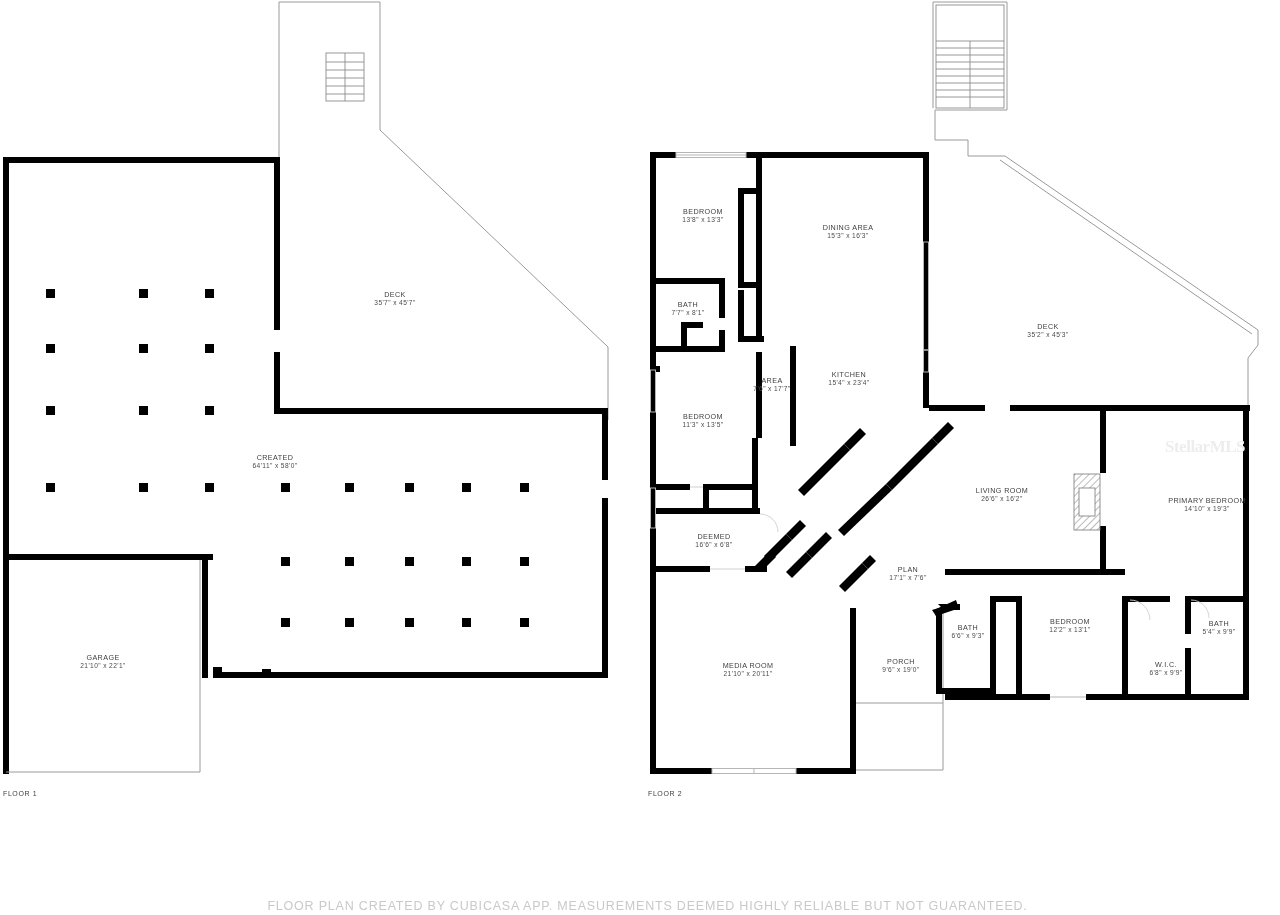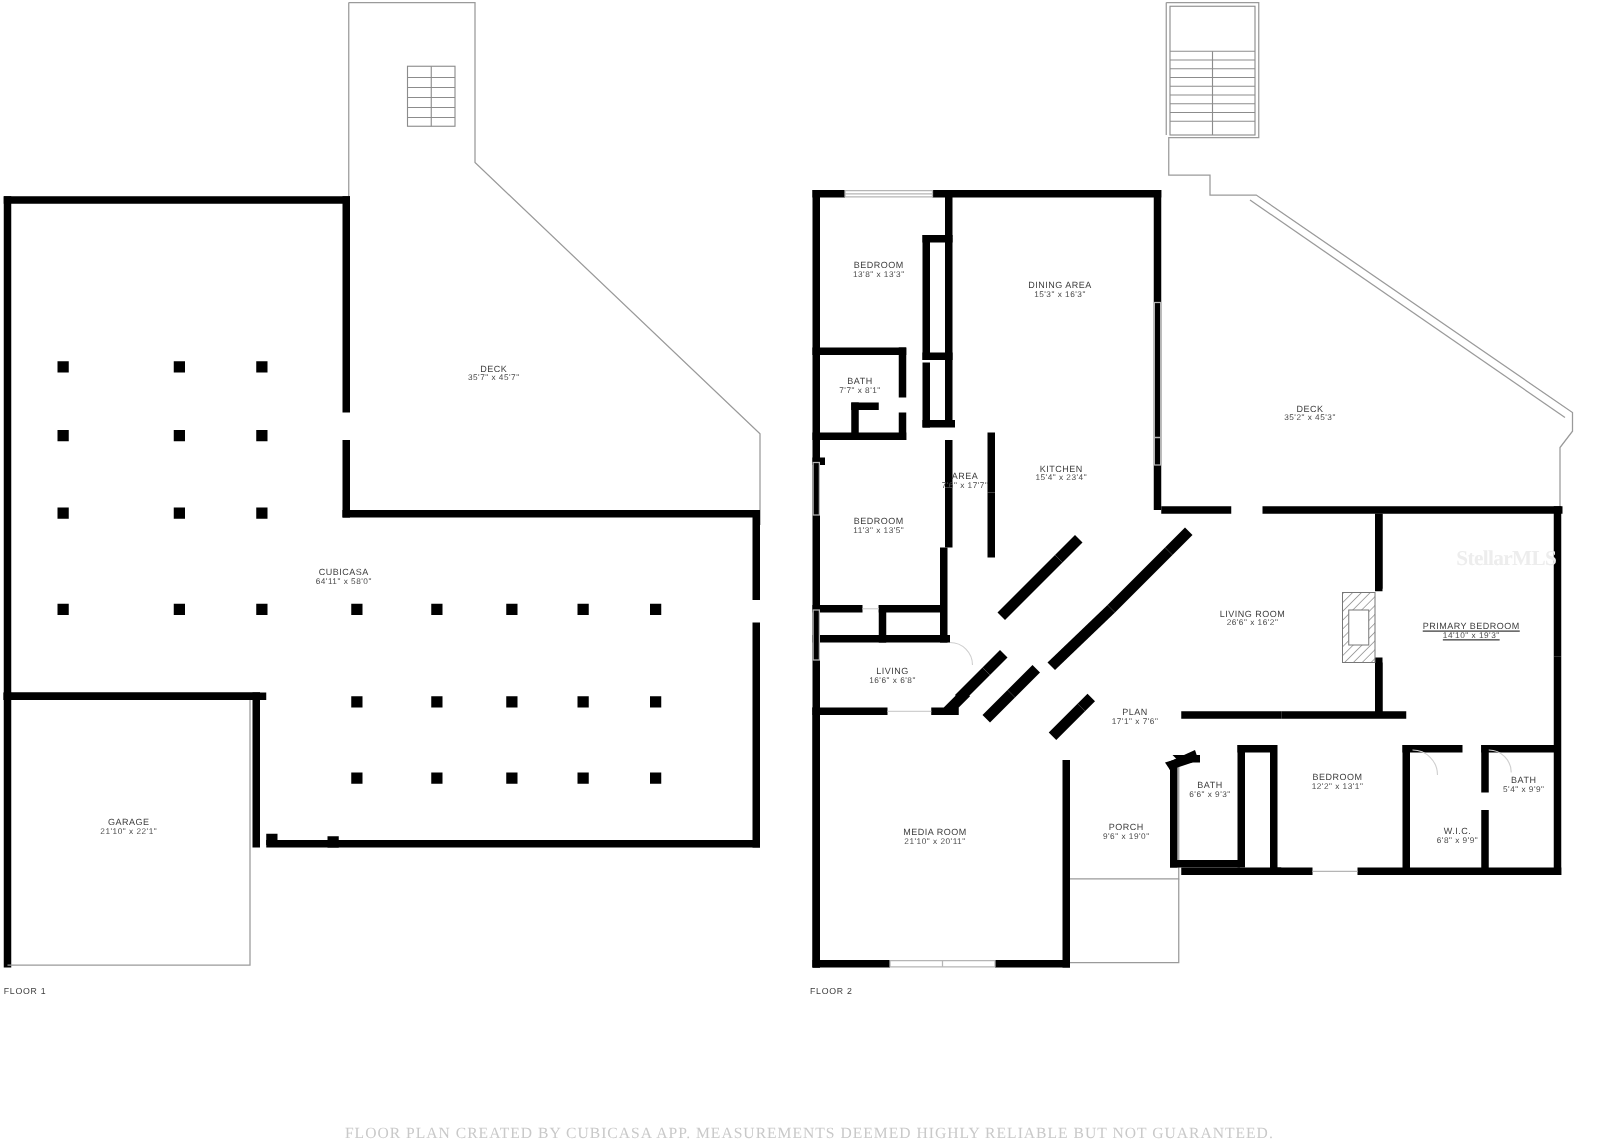--- a/index.html
+++ b/index.html
@@ -55,21 +55,21 @@
   }
   .footer-note {
     position: absolute;
     left: 0;
     right: 12px;
     top: 899px;
     text-align: center;
     font-size: 12.5px;
     letter-spacing: 0.8px;
     color: #c9c9c9;
-    font-family: Liberation Serif, serif;
+    font-family: Liberation Sans, sans-serif;
     white-space: nowrap;
     margin-left: 27px;
   }
   .watermark {
     position: absolute;
     left: 1205px;
     top: 447px;
     transform: translate(-50%, -50%);
     font-size: 17px;
     font-weight: bold;
@@ -342,21 +342,21 @@
         <path d="M 760 514 A 18 18 0 0 1 778 532"></path>
       </g>
     </g>
   </svg>
 
   <div class="room-label" style="left:395px; top:299px;">
     <span class="rl-name">DECK</span>
     <span class="rl-dim">35'7" x 45'7"</span>
   </div>
   <div class="room-label" style="left:275px; top:462px;">
-    <span class="rl-name">CUBICASA</span>
+    <span class="rl-name">CREATED</span>
     <span class="rl-dim">64'11" x 58'0"</span>
   </div>
   <div class="room-label" style="left:103px; top:662px;">
     <span class="rl-name">GARAGE</span>
     <span class="rl-dim">21'10" x 22'1"</span>
   </div>
 
   <div class="room-label" style="left:703px; top:216px;">
     <span class="rl-name">BEDROOM</span>
     <span class="rl-dim">13'8" x 13'3"</span>
@@ -382,26 +382,26 @@
     <span class="rl-dim">15'4" x 23'4"</span>
   </div>
   <div class="room-label" style="left:703px; top:421px;">
     <span class="rl-name">BEDROOM</span>
     <span class="rl-dim">11'3" x 13'5"</span>
   </div>
   <div class="room-label" style="left:1002px; top:495px;">
     <span class="rl-name">LIVING ROOM</span>
     <span class="rl-dim">26'6" x 16'2"</span>
   </div>
-  <div class="room-label" style="left:1177px; top:505px;text-decoration:underline;">
+  <div class="room-label" style="left:1207px; top:505px;">
     <span class="rl-name">PRIMARY BEDROOM</span>
     <span class="rl-dim">14'10" x 19'3"</span>
   </div>
   <div class="room-label" style="left:714px; top:541px;">
-    <span class="rl-name">LIVING</span>
+    <span class="rl-name">DEEMED</span>
     <span class="rl-dim">16'6" x 6'8"</span>
   </div>
   <div class="room-label" style="left:908px; top:574px;">
     <span class="rl-name">PLAN</span>
     <span class="rl-dim">17'1" x 7'6"</span>
   </div>
   <div class="room-label" style="left:968px; top:632px;">
     <span class="rl-name">BATH</span>
     <span class="rl-dim">6'6" x 9'3"</span>
   </div>

